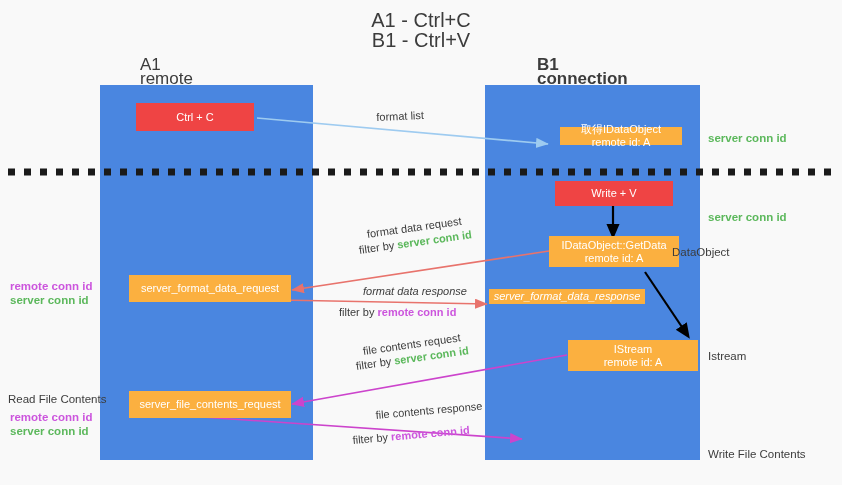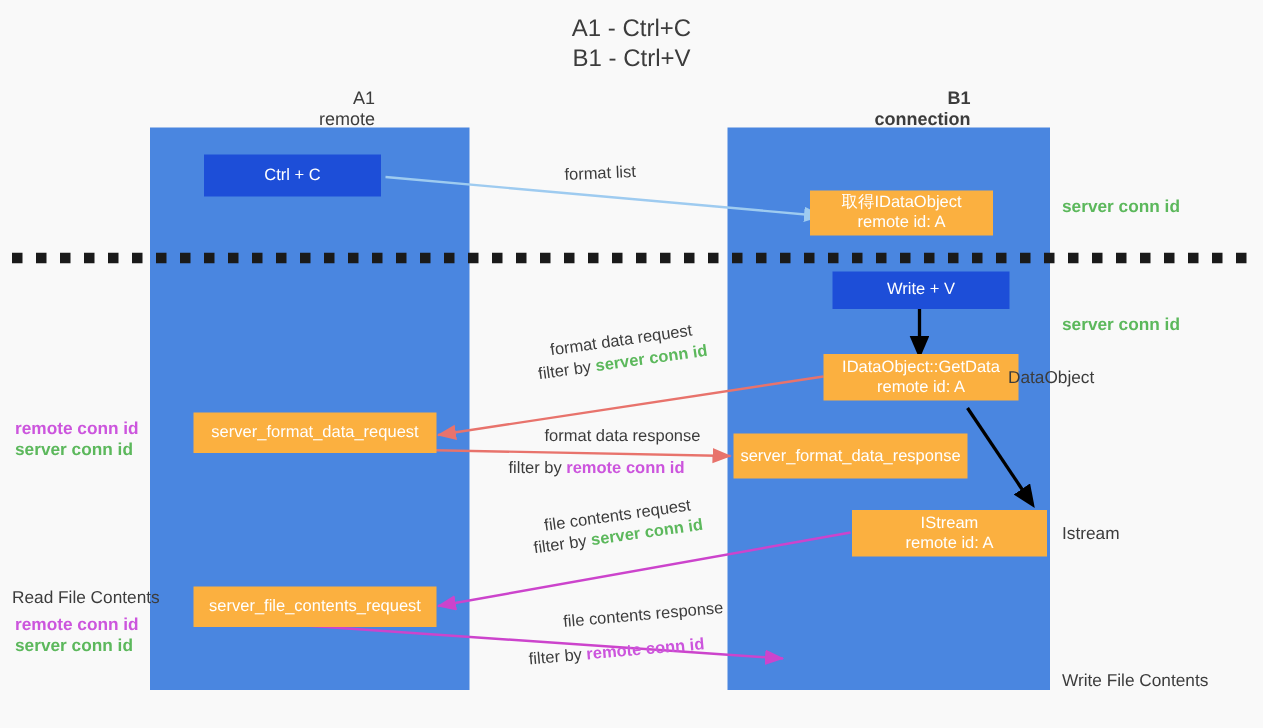--- a/index.html
+++ b/index.html
@@ -8,40 +8,40 @@
     background:#f9f9f9;
     font-family:"Liberation Sans", sans-serif;
     color:#3c3c3c;
     overflow:hidden;
     position:relative;
   }
   #canvas{position:absolute;left:0;top:0;width:842px;height:485px;}
 
   .title{
     position:absolute;left:0;top:10px;width:842px;
-    text-align:center;font-size:16px;line-height:20px;
+    text-align:center;font-size:20px;line-height:20px;
     color:#3c3c3c;white-space:pre-line;
   }
 
   .col-header{
-    position:absolute;text-align:right;font-size:12px;line-height:14px;
+    position:absolute;text-align:left;font-size:17px;line-height:14px;
     color:#3c3c3c;white-space:pre-line;
   }
 
   .lane{position:absolute;background:#4a86e0;}
 
   .node{
     position:absolute;
     display:flex;align-items:center;justify-content:center;
     text-align:center;color:#ffffff;
     font-size:11px;line-height:13px;
     white-space:pre-line;
     box-sizing:border-box;
   }
-  .node.green{background:#1d4ed8;}
+  .node.green{background:#ef4444;}
   .node.orange{background:#fbb040;}
 
   .side-label{
     position:absolute;font-size:11.5px;line-height:15px;
     color:#3c3c3c;white-space:pre-line;
   }
   .side-label.bold{font-weight:bold;}
   .tag-remote{color:#cc55dd;font-weight:bold;}
   .tag-server{color:#5cb85c;font-weight:bold;}
 
@@ -103,29 +103,29 @@
 
     <line x1="8" y1="172" x2="834" y2="172" stroke="#1a1a1a" stroke-width="7" stroke-dasharray="7 9" stroke-linecap="butt"></line>
   </svg>
 
   <div class="node green" style="left:136px;top:103px;width:118px;height:28px;">Ctrl + C</div>
 
   <div class="node orange" style="left:129px;top:275px;width:162px;height:27px;">server_format_data_request</div>
 
   <div class="node orange" style="left:129px;top:391px;width:162px;height:27px;">server_file_contents_request</div>
 
-  <div class="node orange" style="left:540px;top:127px;width:122px;height:30px;">取得IDataObject
+  <div class="node orange" style="left:560px;top:127px;width:122px;height:18px;">取得IDataObject
 remote id: A</div>
 
   <div class="node green" style="left:555px;top:181px;width:118px;height:25px;">Write + V</div>
 
   <div class="node orange" style="left:549px;top:236px;width:130px;height:31px;">IDataObject::GetData
 remote id: A</div>
 
-  <div class="node orange" style="left:489px;top:289px;width:156px;height:30px;">server_format_data_response</div>
+  <div class="node orange" style="left:489px;top:289px;width:156px;height:15px;font-style:italic;">server_format_data_response</div>
 
   <div class="node orange" style="left:568px;top:340px;width:130px;height:31px;">IStream
 remote id: A</div>
 
 
   <div class="side-label bold tag-server" style="left:708px;top:131px;">server conn id</div>
   <div class="side-label bold tag-server" style="left:708px;top:210px;">server conn id</div>
   <div class="side-label" style="left:672px;top:245px;">DataObject</div>
   <div class="side-label" style="left:708px;top:349px;">Istream</div>
   <div class="side-label" style="left:708px;top:431px;margin-top:16px;">Write File Contents</div>
@@ -135,21 +135,21 @@
 
   <div class="side-label" style="left:8px;top:392px;">Read File Contents</div>
   <div class="side-label bold tag-remote" style="left:10px;top:410px;">remote conn id</div>
   <div class="side-label bold tag-server" style="left:10px;top:424px;">server conn id</div>
 
   <div class="arrow-label" style="left:376px;top:110px;transform:rotate(-2.5deg);">format list</div>
 
   <div class="arrow-label" style="left:366px;top:227px;transform:rotate(-8deg);">format data request</div>
   <div class="arrow-label" style="left:358px;top:243px;transform:rotate(-8deg);"><span>filter by </span><span class="lt-server">server conn id</span></div>
 
-  <div class="arrow-label" style="left:363px;top:284px;">format data response</div>
+  <div class="arrow-label" style="left:363px;top:284px;font-style:italic;">format data response</div>
   <div class="arrow-label" style="left:339px;top:305px;"><span>filter by </span><span class="lt-remote">remote conn id</span></div>
 
   <div class="arrow-label" style="left:362px;top:344px;transform:rotate(-8deg);">file contents request</div>
   <div class="arrow-label" style="left:355px;top:359px;transform:rotate(-8deg);"><span>filter by </span><span class="lt-server">server conn id</span></div>
 
   <div class="arrow-label" style="left:375px;top:408px;transform:rotate(-5deg);">file contents response</div>
   <div class="arrow-label" style="left:352px;top:433px;transform:rotate(-5deg);"><span>filter by </span><span class="lt-remote">remote conn id</span></div>
 
 </div>
 

